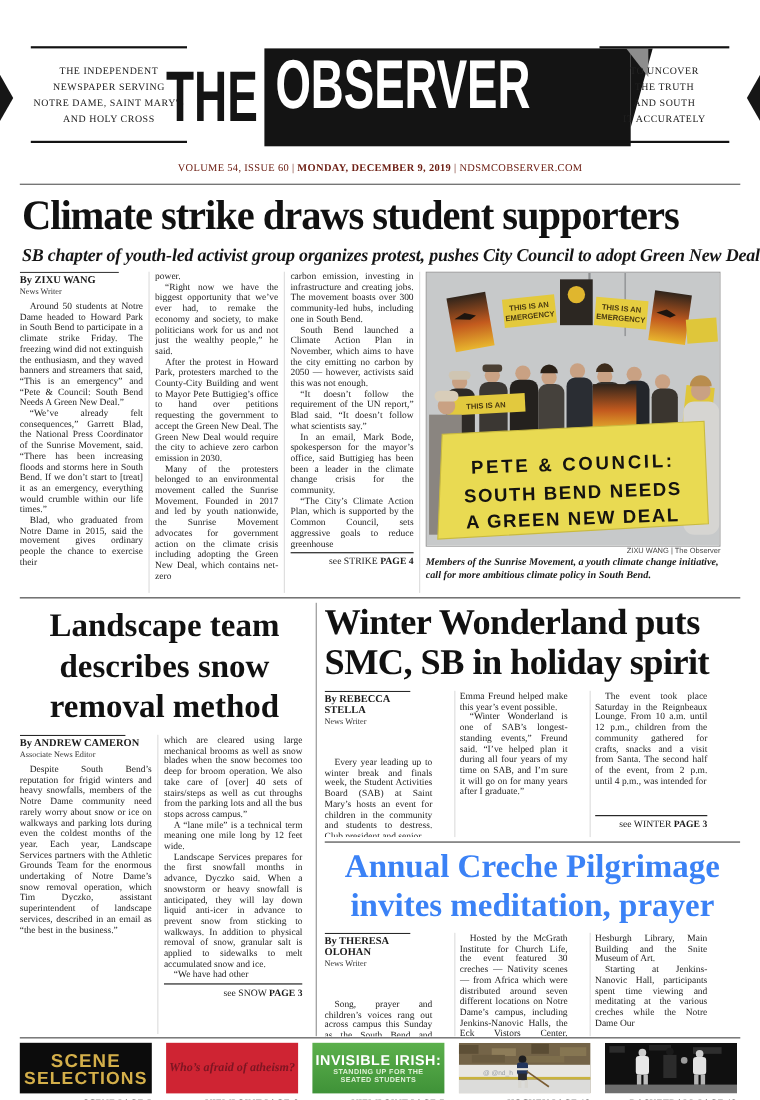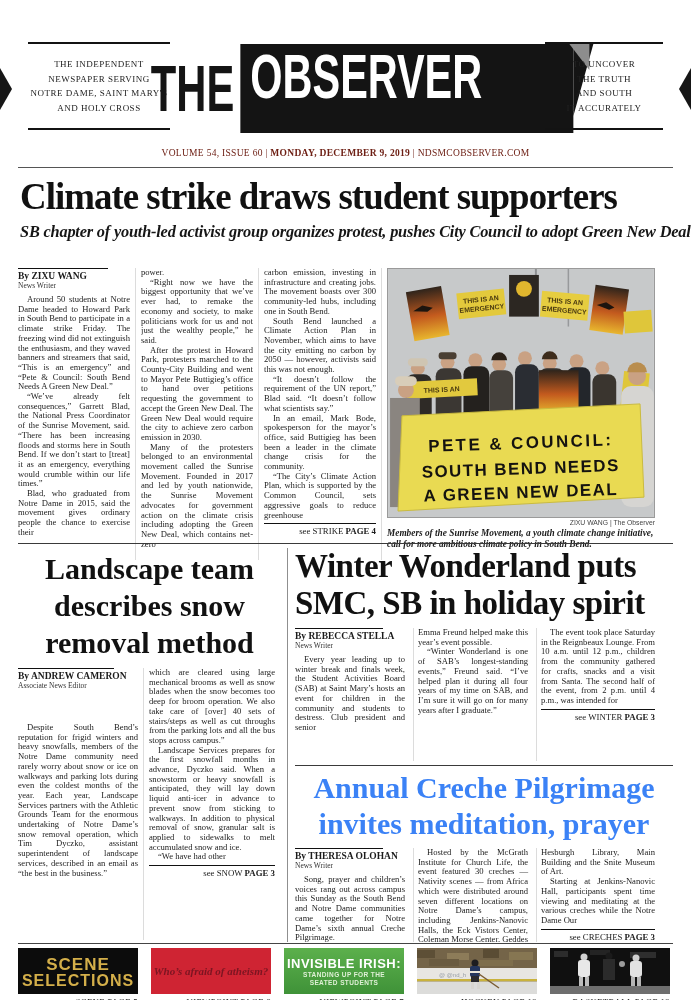--- a/index.html
+++ b/index.html
@@ -34,21 +34,21 @@
                  font-size:9.5px; letter-spacing:0.3px; color:#6e2015; }
   .volume-line b { font-weight:700; }
   .rule-full { position:absolute; top:151px; left:18px; right:18px; border-top:1px solid #555; }
 
   
   .lead-headline { position:absolute; top:158px; left:20px; width:655px; font-weight:700; font-size:38px;
                    letter-spacing:-1px; white-space:nowrap; transform:scaleX(0.97); transform-origin:left; color:#111; }
   .lead-subhead { position:absolute; top:206px; left:20px; width:660px; font-style:italic; font-size:16.5px;
                   letter-spacing:-0.2px; white-space:nowrap; transform:scaleX(0.99); transform-origin:left; color:#161616; }
 
-  .lead-body { position:absolute; top:252px; left:18px; width:655px; height:292px; display:flex; }
+  .lead-body { position:absolute; top:231px; left:18px; width:655px; height:292px; display:flex; }
   .news-col { overflow:hidden; display:flex; flex-direction:column; }
   .lead-body .news-col { width:118px; padding-right:5px; margin-right:5px; border-right:1px solid #dcdcdc; }
 
   .byline-block { margin-bottom:5px; }
   .byline-rule { width:80%; border-top:1.5px solid #111; margin-bottom:2px; }
   .byline { font-weight:700; font-size:9.5px; }
   .byline-role { font-size:7.5px; color:#333; }
 
   .paras p { margin:0; text-indent:9px; text-align:justify; font-size:8.6px; line-height:9.7px; }
   .paras.cont p:first-child { text-indent:0; }
@@ -65,27 +65,27 @@
   .divider-h { position:absolute; top:527px; left:18px; right:18px; border-top:1px solid #3a3a3a; }
   .bottom { position:absolute; top:532px; left:18px; width:655px; height:394px; }
   .left-sec { position:absolute; left:0; top:0; width:263px; height:394px; overflow:hidden; }
   .vrule-main { position:absolute; left:269px; top:0; width:1px; height:394px; background:#8f8f8f; }
   .right-sec { position:absolute; left:277px; top:0; width:378px; height:394px; overflow:hidden; }
 
   .snow-head { margin-top:2px; text-align:center; font-weight:700; font-size:30px; line-height:37px; color:#111; }
   .snow-head span { display:block; }
   .two-col { display:flex; margin-top:7px; height:272px; }
   .two-col .news-col { width:126px; }
-  .two-col .news-col:first-child { padding-right:5px; margin-right:5px; border-right:1px solid #dcdcdc;gap:28px; }
+  .two-col .news-col:first-child { padding-right:5px; margin-right:5px; border-right:1px solid #dcdcdc; }
 
   .winter-head { font-weight:700; font-size:33px; line-height:37px; letter-spacing:-0.5px; color:#111; }
   .winter-head span { display:block; }
   .three-col { display:flex; margin-top:6px; }
   .three-col.winter { height:133px; }
-  .three-col .news-col { width:119px; padding-right:8px; margin-right:4px; border-right:1px solid #dcdcdc; }
+  .three-col .news-col { width:119px; padding-right:20px; margin-right:4px; border-right:1px solid #dcdcdc;gap:23px; }
   .three-col .news-col:last-child { border-right:none; margin-right:0; width:122px; }
 
   .creche-rule { border-top:1px solid #3a3a3a; margin-top:4px; }
   .creche-head { margin-top:4px; text-align:center; font-weight:700; font-size:30px; line-height:36px; color:#3b82f6; }
   .creche-head span { display:block; }
   .three-col.creche { height:100px; }
 
   
   .teaser-rule { position:absolute; top:927px; left:18px; right:18px; border-top:1px solid #444; }
   .teasers { position:absolute; top:932px; left:18px; width:655px; display:flex; gap:13px; }
@@ -294,20 +294,21 @@
             <div class="byline">By ANDREW CAMERON</div>
             <div class="byline-role">Associate News Editor</div>
           </div>
           <div class="paras">
               <p>Despite South Bend’s reputation for frigid winters and heavy snowfalls, members of the Notre Dame community need rarely worry about snow or ice on walkways and parking lots during even the coldest months of the year. Each year, Landscape Services partners with the Athletic Grounds Team for the enormous undertaking of Notre Dame’s snow removal operation, which Tim Dyczko, assistant superintendent of landscape services, described in an email as “the best in the business.”</p>
             </div>
         </div>
         <div class="news-col">
           <div class="paras cont">
               <p>which are cleared using large mechanical brooms as well as snow blades when the snow becomes too deep for broom operation. We also take care of [over] 40 sets of stairs/steps as well as cut throughs from the parking lots and all the bus stops across campus.”</p>
+              <p>A “lane mile” is a technical term meaning one mile long by 12 feet wide.</p>
               <p>Landscape Services prepares for the first snowfall months in advance, Dyczko said. When a snowstorm or heavy snowfall is anticipated, they will lay down liquid anti-icer in advance to prevent snow from sticking to walkways. In addition to physical removal of snow, granular salt is applied to sidewalks to melt accumulated snow and ice.</p>
               <p>“We have had other</p>
             </div>
           <div class="jump">
             <span>see SNOW</span>
             <b>PAGE 3</b>
           </div>
         </div>
       </div>
     </div>

